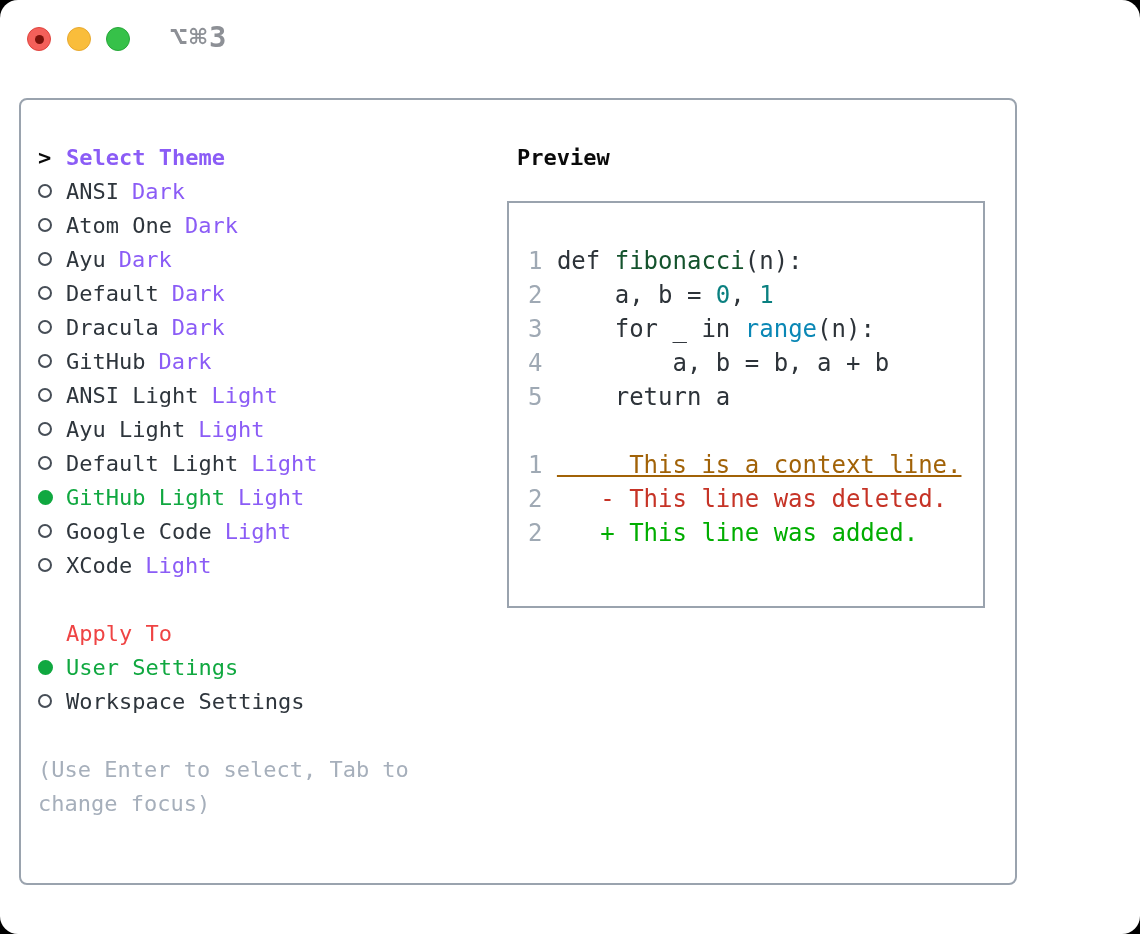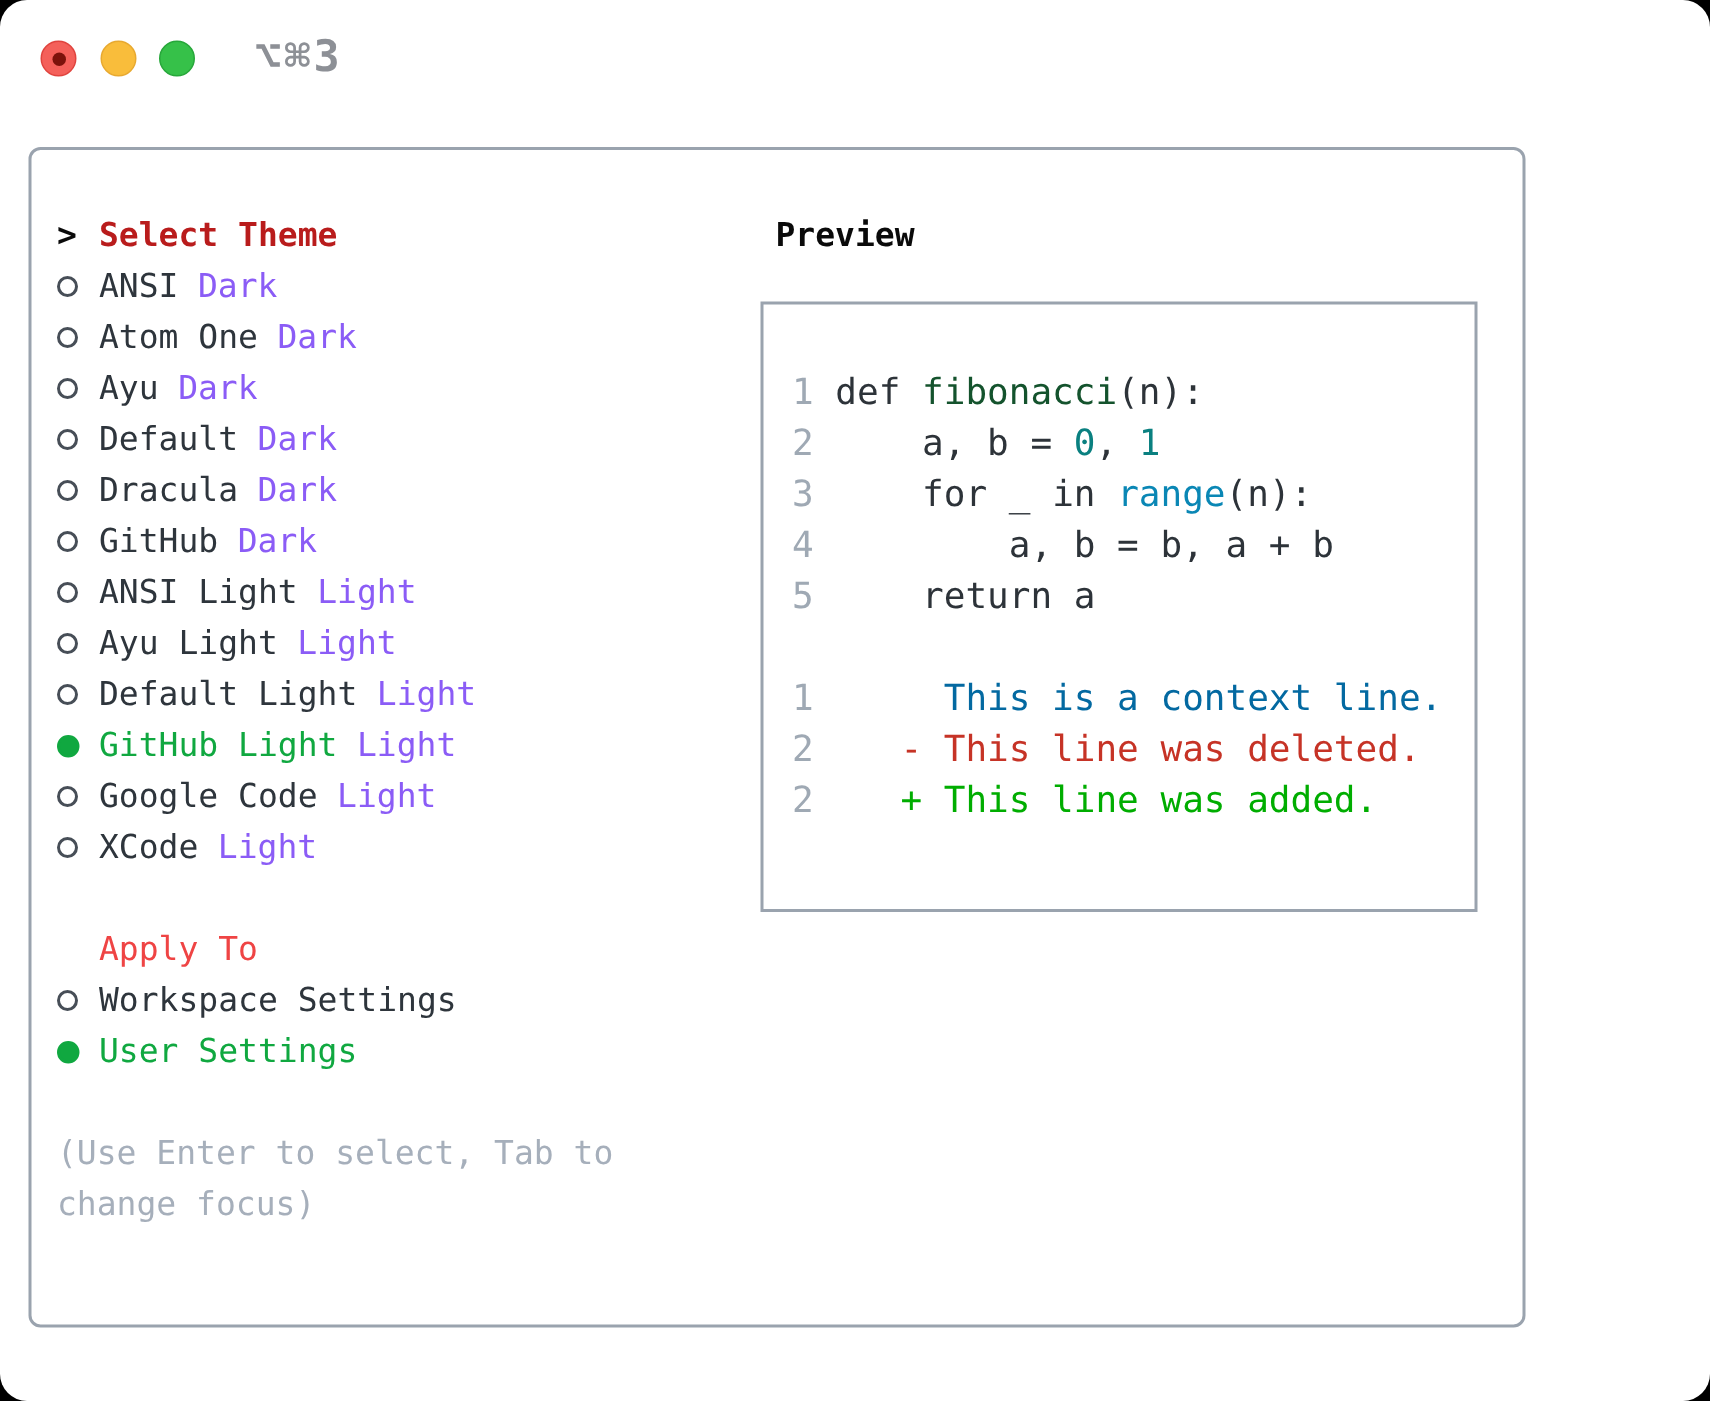--- a/index.html
+++ b/index.html
@@ -20,40 +20,40 @@
   .panel{position:absolute;left:19px;top:98px;width:994px;height:783px;
          border:2px solid #9aa3ae;border-radius:8px;background:#fff;}
   
   .leftcol{position:absolute;left:17px;top:40px;font-size:22px;color:#2e353c;}
   .row{height:34px;display:flex;align-items:center;white-space:pre;}
   .mark{width:28px;display:flex;align-items:center;flex:none;}
   .radio{width:12px;height:12px;border:2.5px solid #474e57;border-radius:50%;box-sizing:border-box;
          width:14px;height:14px;}
   .radio.sel{background:#10a840;border-color:#10a840;width:15px;height:15px;}
   .prompt{width:28px;font-weight:700;color:#0a0a0a;flex:none;}
-  .h1{font-weight:700;color:#b91c1c;}
+  .h1{font-weight:700;color:#8b5cf6;}
   .itemname{color:#2e353c;}
   .itemname.sel{color:#10a840;}
   .badge{color:#8b5cf6;margin-left:13px;}
   .applyhead{padding-left:28px;color:#ef4444;}
   .hintline{color:#a6afbb;}
   .spacer{height:34px;}
   
   .previewhead{position:absolute;left:496px;top:40px;height:34px;display:flex;align-items:center;
                font-size:22px;font-weight:700;color:#0a0a0a;}
   .previewbox{position:absolute;left:486px;top:101px;width:478px;height:407px;box-sizing:border-box;
               border:2px solid #9aa3ae;background:#fff;padding:41px 0 0 19px;overflow:hidden;}
   .codeline{height:34px;line-height:34px;font-size:24px;white-space:pre;color:#2d3339;}
   .ln{color:#9fa9b4;}
   .tk-plain{color:#2d3339;}
   .tk-kw{color:#2d3339;text-align:right;}
   .tk-title{color:#14532d;}
   .tk-num{color:#0a8080;}
   .tk-builtin{color:#0a87b5;}
-  .diff-context{color:#0369a1;}
+  .diff-context{color:#a16207;text-decoration:underline;}
   .diff-deleted{color:#c63326;}
   .diff-added{color:#00ad00;}
 </style>
 </head>
 <body>
 
 <div class="stage">
   <div class="window">
 
     <div class="titlebar">
@@ -82,22 +82,22 @@
             <div class="row"><span class="mark"><span class="radio"></span></span><span class="itemname">ANSI Light</span><span class="badge">Light</span></div>
             <div class="row"><span class="mark"><span class="radio"></span></span><span class="itemname">Ayu Light</span><span class="badge">Light</span></div>
             <div class="row"><span class="mark"><span class="radio"></span></span><span class="itemname">Default Light</span><span class="badge">Light</span></div>
             <div class="row"><span class="mark"><span class="radio sel"></span></span><span class="itemname sel">GitHub Light</span><span class="badge">Light</span></div>
             <div class="row"><span class="mark"><span class="radio"></span></span><span class="itemname">Google Code</span><span class="badge">Light</span></div>
             <div class="row"><span class="mark"><span class="radio"></span></span><span class="itemname">XCode</span><span class="badge">Light</span></div>
           </div>
         <div class="spacer"></div>
         <div class="row applyhead">Apply To</div>
         <div id="apply-items">
+            <div class="row"><span class="mark"><span class="radio sel"></span></span><span class="itemname sel">User Settings</span></div>
             <div class="row"><span class="mark"><span class="radio"></span></span><span class="itemname">Workspace Settings</span></div>
-            <div class="row"><span class="mark"><span class="radio sel"></span></span><span class="itemname sel">User Settings</span></div>
           </div>
         <div class="spacer"></div>
         <div id="hint">
             <div class="row hintline">(Use Enter to select, Tab to</div>
             <div class="row hintline">change focus)</div>
           </div>
       </div>
 
       <div class="previewhead">Preview</div>
 

